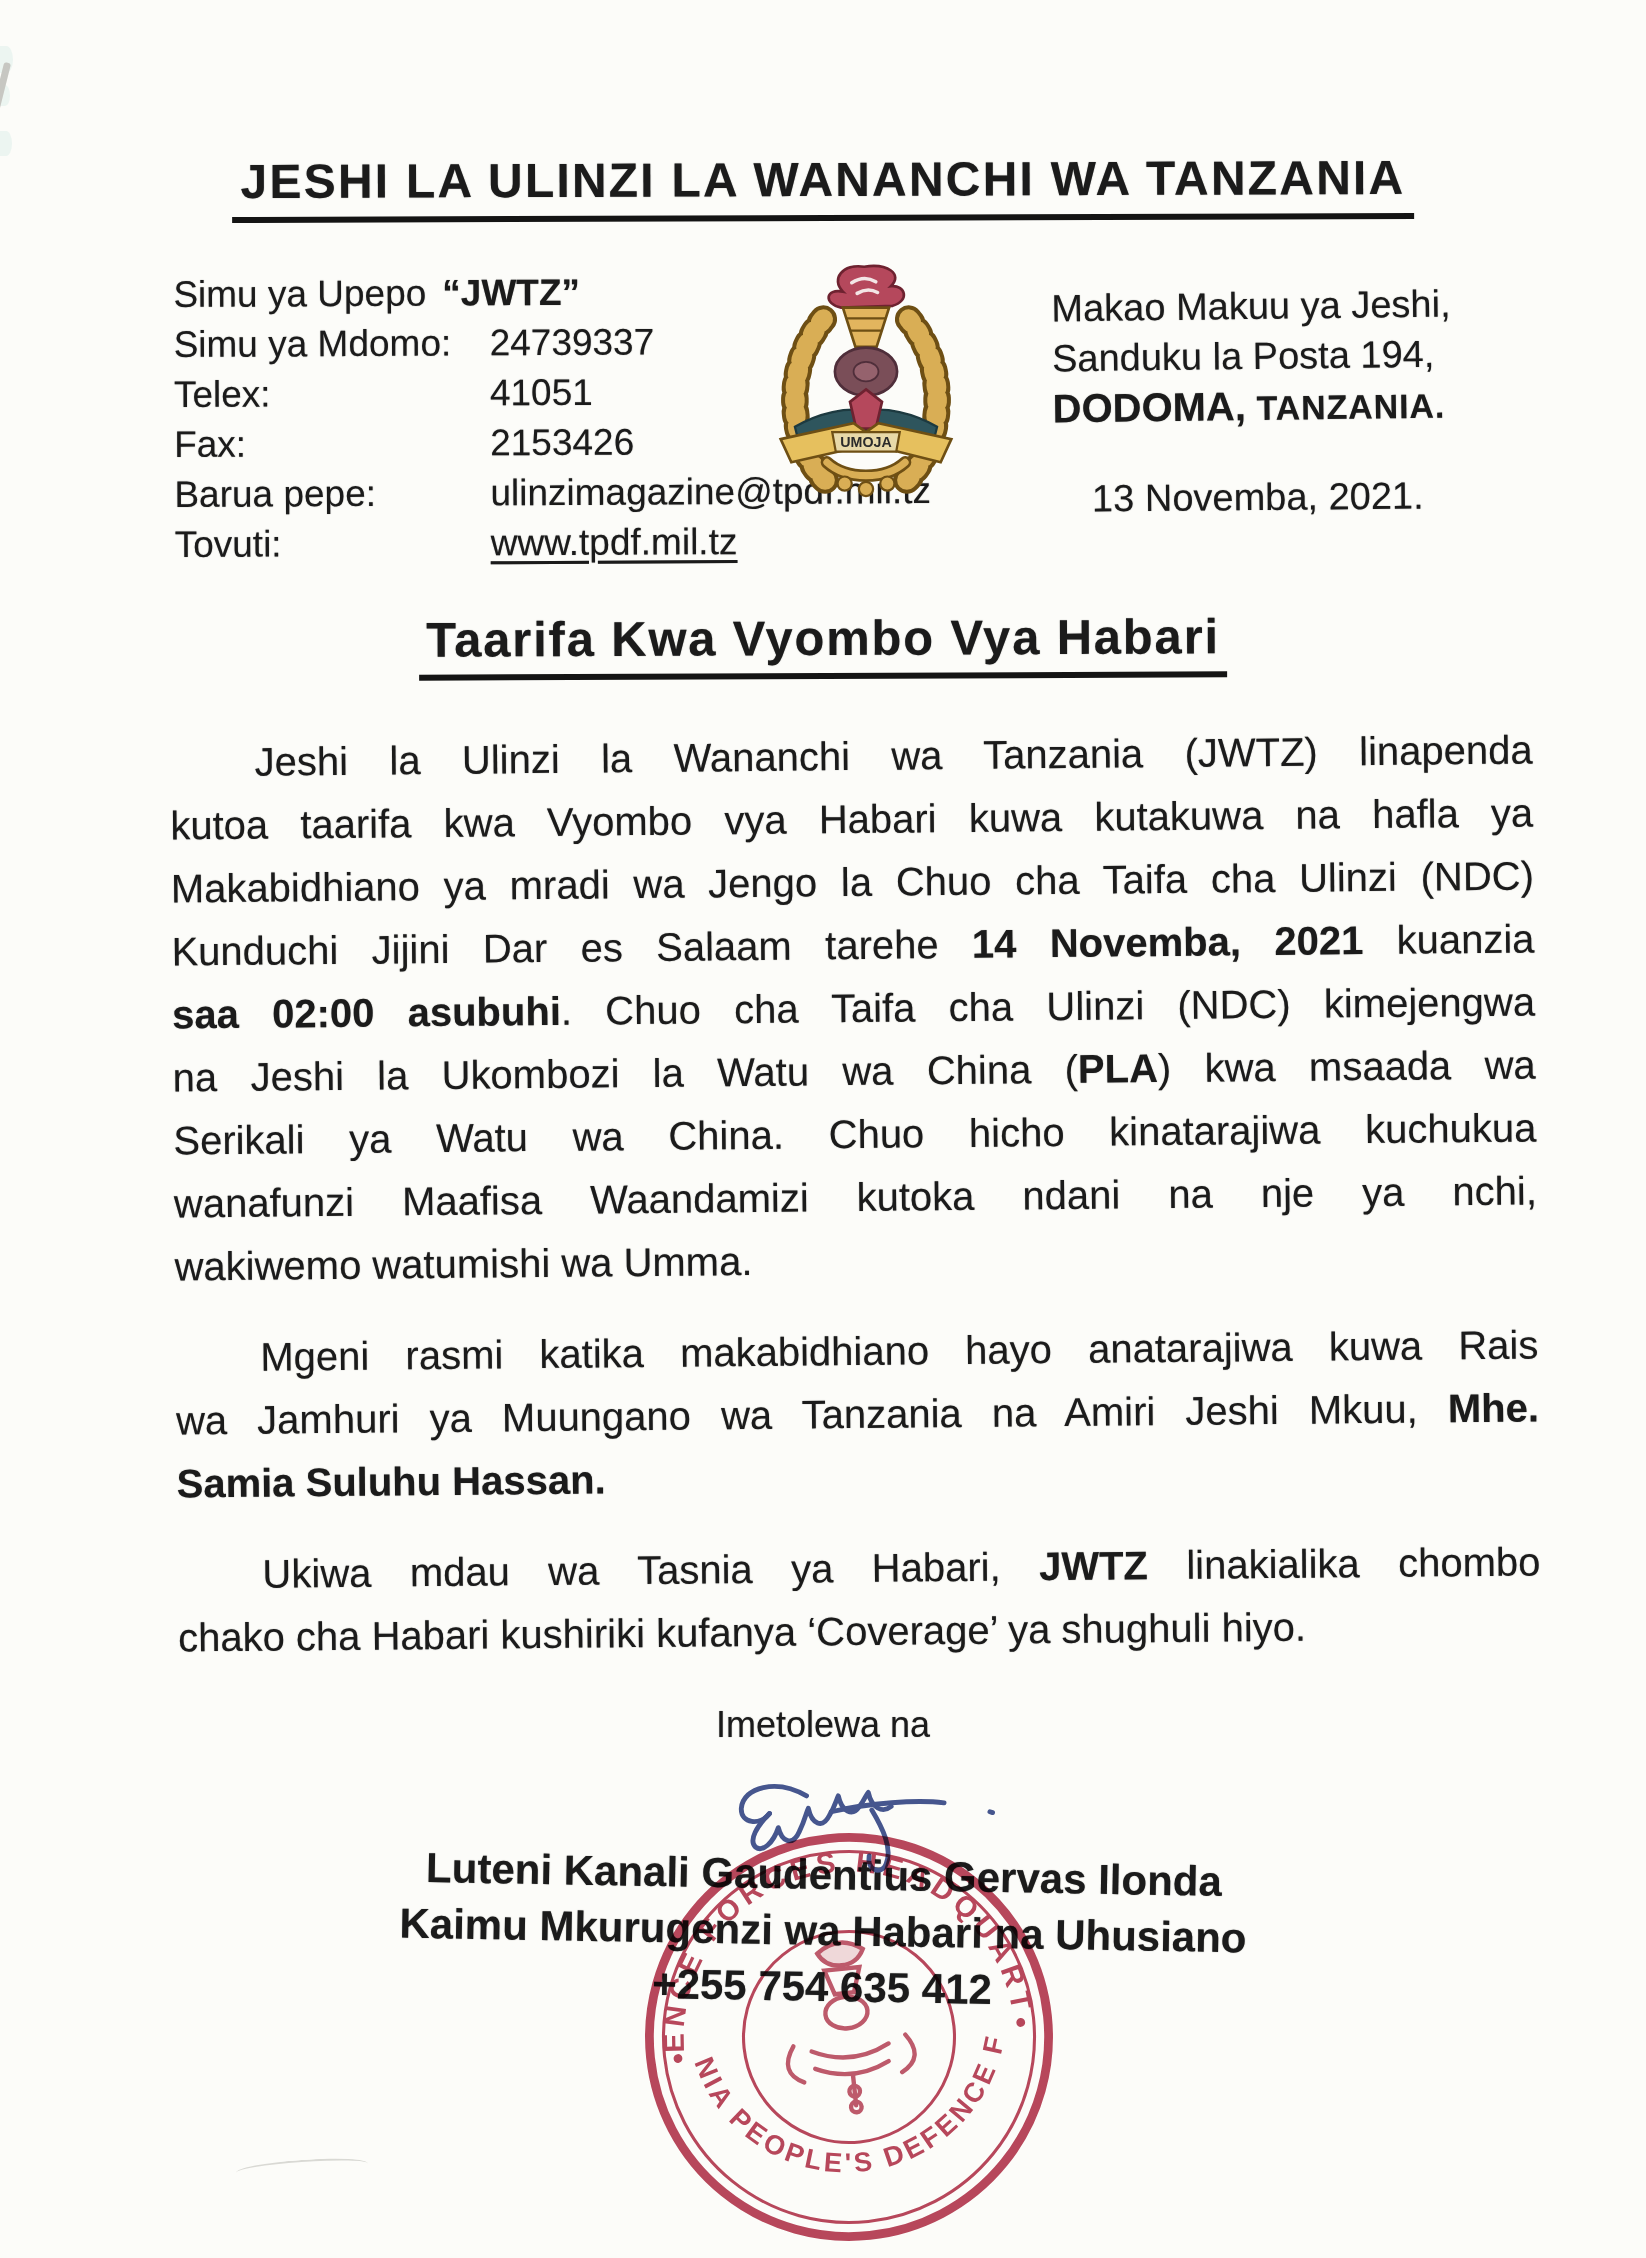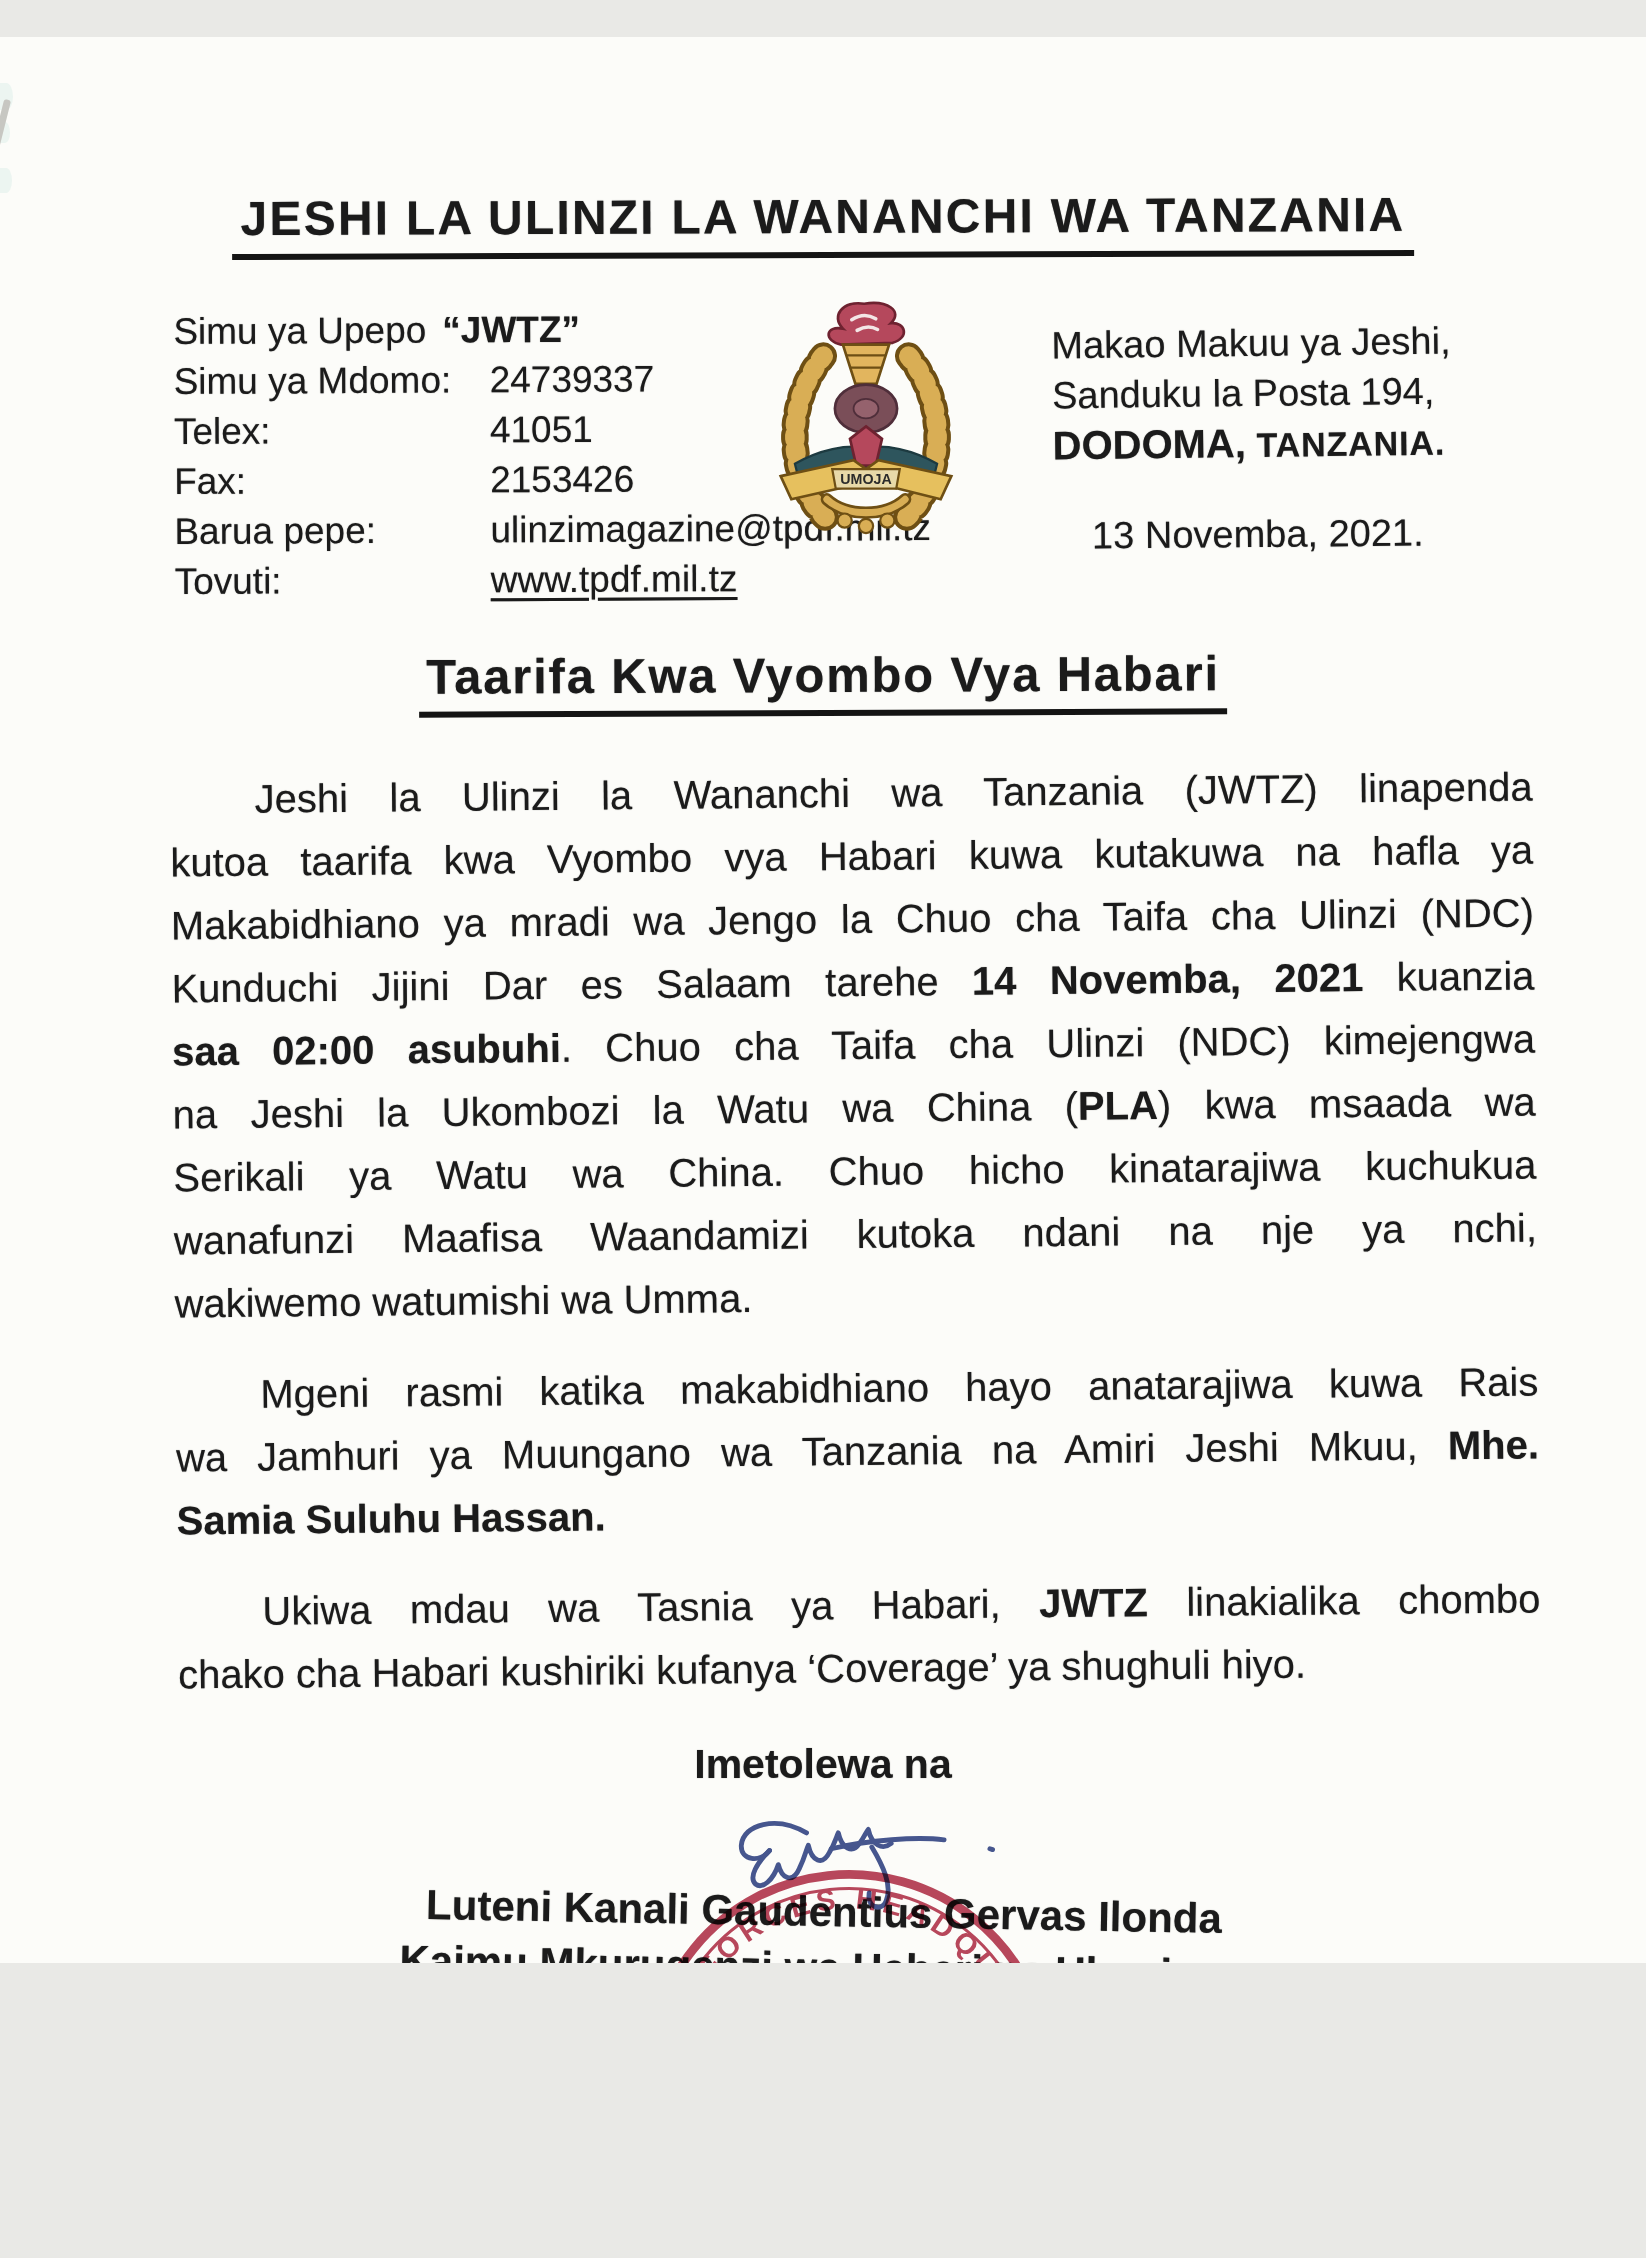--- a/index.html
+++ b/index.html
@@ -1,23 +1,22 @@
 <!DOCTYPE html>
 <html style="font-size:14px"><head>
 <meta charset="utf-8">
 <style>
   html,body{margin:0;padding:0;background:#e9e9e6;}
   .page{
     position:relative;
-    width:1646px;height:1926px;
+    width:1646px;height:2258px;
     background:#fcfcf9;
     overflow:hidden;
     font-family:"Liberation Sans", sans-serif;
     color:#1b1b1b;
-    margin-top:37px;
   }
   .soft{ text-shadow:0 0 1.1px rgba(25,25,25,.5); }
 
   
   .edge-blob{position:absolute;left:0;background:#ecf5f1;border-radius:0 60% 60% 0;}
   .edge-sliver{position:absolute;left:-1.8px;width:7px;height:51px;background:#c7c7c2;transform:rotate(14deg);border-radius:2.6px;}
 
   
   .title-wrap{position:absolute;top:152px;left:0;right:0;text-align:center;transform:rotate(-0.2deg);}
   .title-text{
@@ -51,21 +50,21 @@
 
   
   .body-copy{position:absolute;left:174px;top:725px;width:1363px;font-size:40px;line-height:63px;transform:rotate(-0.55deg);z-index:2;}
   .paragraph{margin:0 0 28px 0;}
   .para-line{white-space:normal;}
   .para-line.jl{text-align:justify;text-align-last:justify;}
   .para-line.indent{padding-left:85px;}
   .para-line .b{font-weight:700;}
 
   
-  .issued{position:absolute;top:1704px;left:0;right:0;text-align:center;font-weight:700;font-size:41px;z-index:2;}
+  .issued{position:absolute;top:1704px;left:0;right:0;text-align:center;font-weight:400;font-size:36px;z-index:2;}
   .signature{position:absolute;left:699px;top:1771px;width:335px;height:115px;z-index:3;}
   .names{position:absolute;top:1847px;left:0;right:0;text-align:center;font-weight:700;font-size:42px;line-height:56px;transform:rotate(1deg);z-index:2;white-space:nowrap;}
 
   
   .stamp{position:absolute;left:638px;top:1826px;width:422px;height:422px;transform:rotate(-6deg);mix-blend-mode:multiply;opacity:.93;z-index:6;}
 
   .faint-mark{position:absolute;left:236px;top:2160px;width:132px;height:14px;border-top:2.6px solid #d9d9d4;border-radius:50%;transform:rotate(-4deg);}
 </style>
 </head>
 <body>

